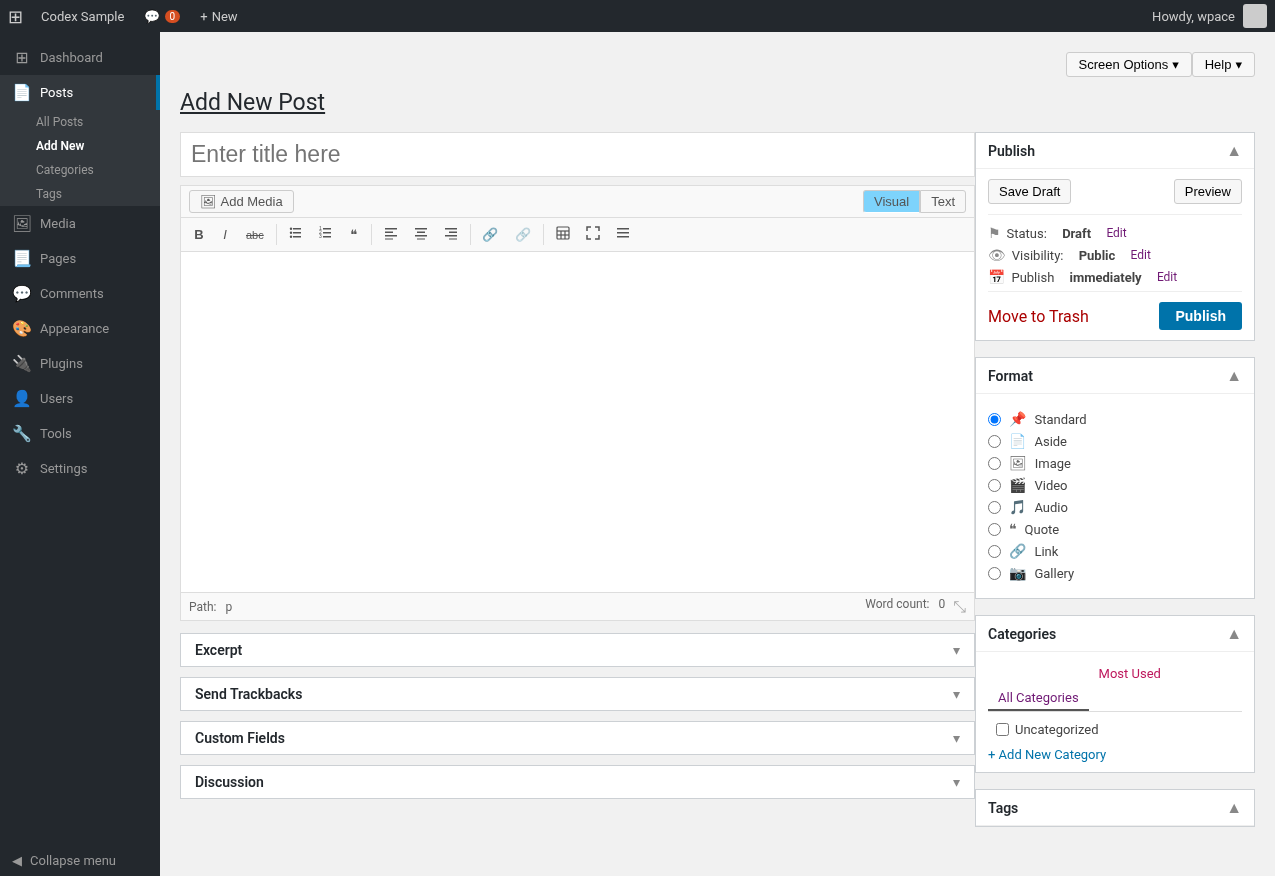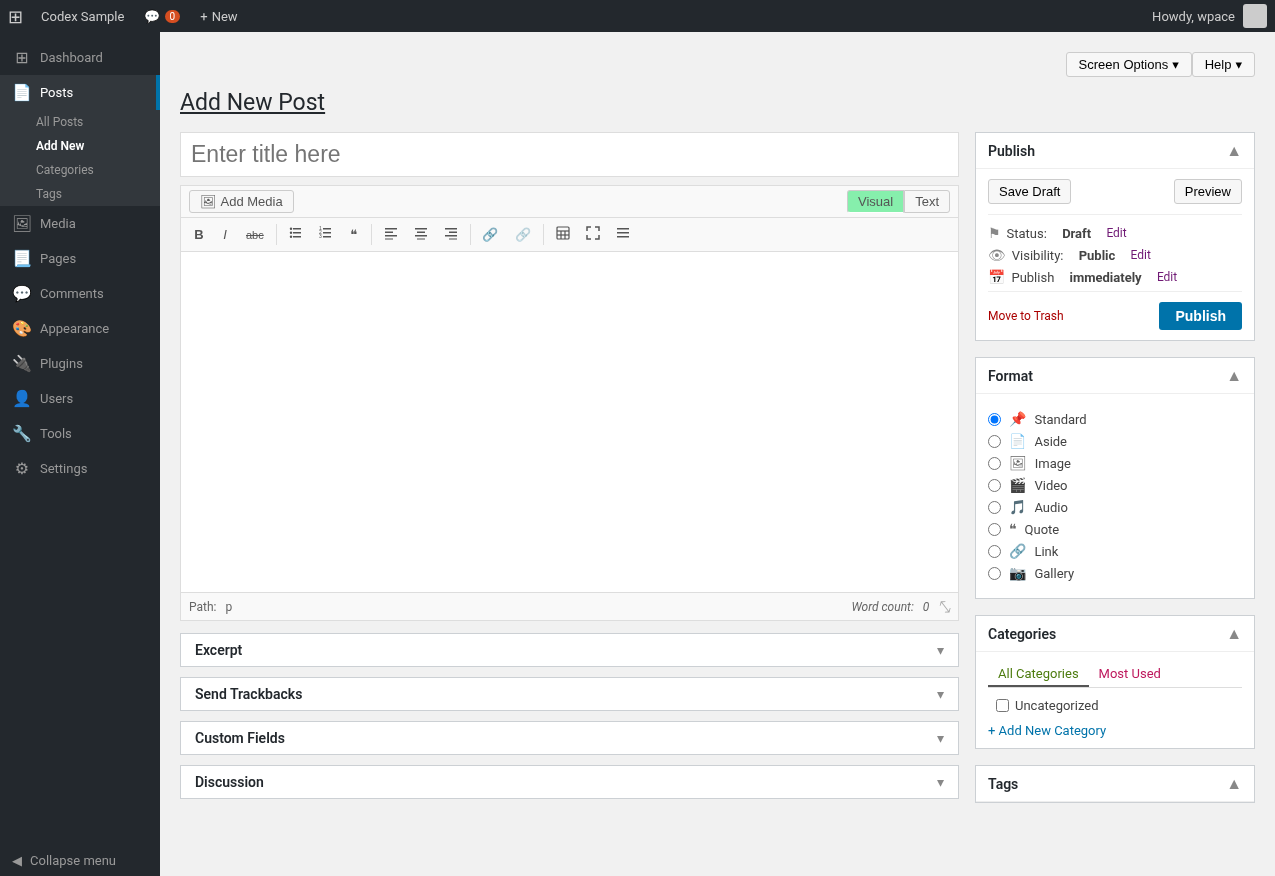--- a/index.html
+++ b/index.html
@@ -104,21 +104,21 @@
     
     .page-title {
       font-size: 23px;
       font-weight: 400;
       color: #23282d;
       margin-bottom: 16px;
       text-decoration: underline;
     }
 
     
-    .content-flex { display: flex; gap: 16px; }
+    .content-flex { display: flex; }
     .main-editor { flex: 1; }
     .sidebar-meta { width: 280px; flex-shrink: 0; }
 
     
     .post-title-input {
       width: 100%;
       font-size: 23px;
       padding: 8px 10px;
       border: 1px solid #ddd;
       background: #fff;
@@ -154,21 +154,21 @@
     }
     .editor-view-tabs { display: flex; gap: 0; }
     .view-tab {
       padding: 3px 10px;
       border: 1px solid #ccc;
       cursor: pointer;
       font-size: 13px;
       background: #f7f7f7;
       color: #555;
     }
-    .view-tab.active { background: #86efac; border-bottom-color: #fff; }
+    .view-tab.active { background: #7dd3fc; border-bottom-color: #fff; }
     .view-tab:first-child { border-radius: 3px 0 0 3px; }
     .view-tab:last-child { border-radius: 0 3px 3px 0; }
 
     
     .format-toolbar {
       display: flex;
       flex-wrap: wrap;
       gap: 2px;
       padding: 4px 6px;
       border-bottom: 1px solid #ddd;
@@ -259,21 +259,21 @@
     .publish-meta { font-size: 13px; margin-bottom: 6px; display: flex; align-items: center; gap: 6px; }
     .publish-meta-icon { color: #888; font-size: 14px; }
     .publish-link { color: #701a75; cursor: pointer; text-decoration: none; font-size: 12px; }
     .publish-footer {
       display: flex;
       justify-content: space-between;
       align-items: center;
       padding-top: 10px;
       border-top: 1px solid #eee;
     }
-    .move-trash-link { color: #a00; cursor: pointer; font-size: 12px; }
+    .move-trash-link { color: #a00; cursor: pointer; font-size: 16px; }
     .publish-btn {
       background: #0073aa;
       color: #fff;
       border: none;
       border-radius: 3px;
       padding: 6px 16px;
       cursor: pointer;
       font-size: 14px;
       font-weight: 600;
     }
@@ -297,21 +297,21 @@
       margin-bottom: 8px;
       border-bottom: 1px solid #ddd;
     }
     .cat-tab {
       padding: 4px 10px;
       cursor: pointer;
       font-size: 13px;
       color: #be185d;
       border-bottom: 2px solid transparent;
     }
-    .cat-tab.active { color: #4d7c0f; border-bottom: 2px solid #555; }
+    .cat-tab.active { color: #701a75; border-bottom: 2px solid #555; margin-top: 24px; }
     .cat-list { font-size: 13px; margin-bottom: 8px; }
     .cat-item { display: flex; align-items: center; gap: 6px; padding: 2px 8px; }
     .add-cat-link { color: #0073aa; font-size: 13px; cursor: pointer; }
 
     
     .collapsible-box {
       background: #fff;
       border: 1px solid #ccd0d4;
       margin-bottom: 10px;
     }
@@ -529,21 +529,21 @@
           </div>
 
           <div class="editor-body"></div>
 
           <div class="editor-footer">
             <span>
               <span>Path:</span>
               &nbsp;
               <span>p</span>
             </span>
-            <div style="display:flex;align-items:center;gap:8px;font-style:italic;">
+            <div style="display:flex;gap:8px;">
               <span>
                 <span>Word count:</span>
                 &nbsp;
                 <span>0</span>
               </span>
               <span class="editor-resize">⤡</span>
             </div>
           </div>
         </div>
 

